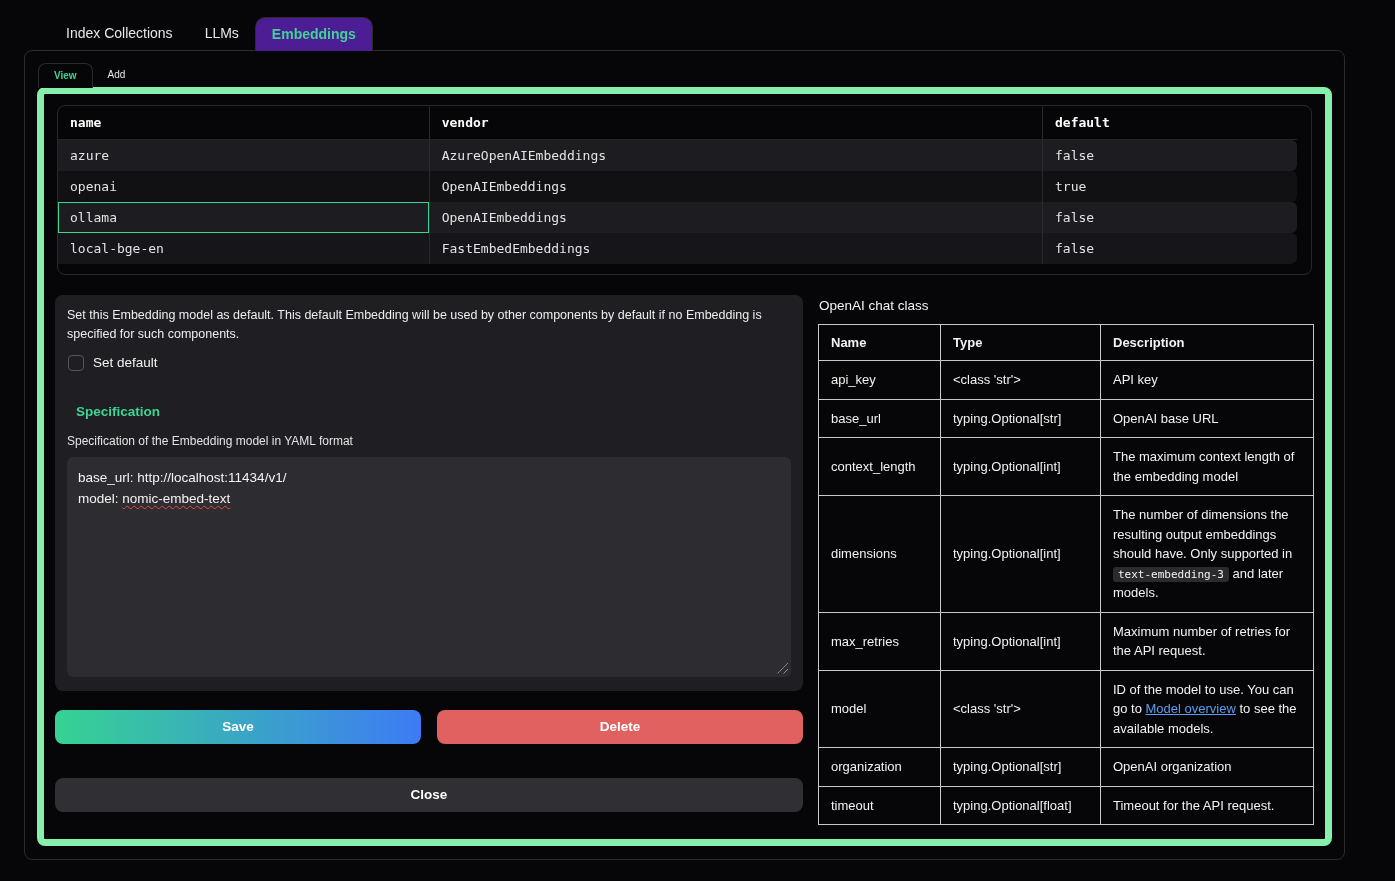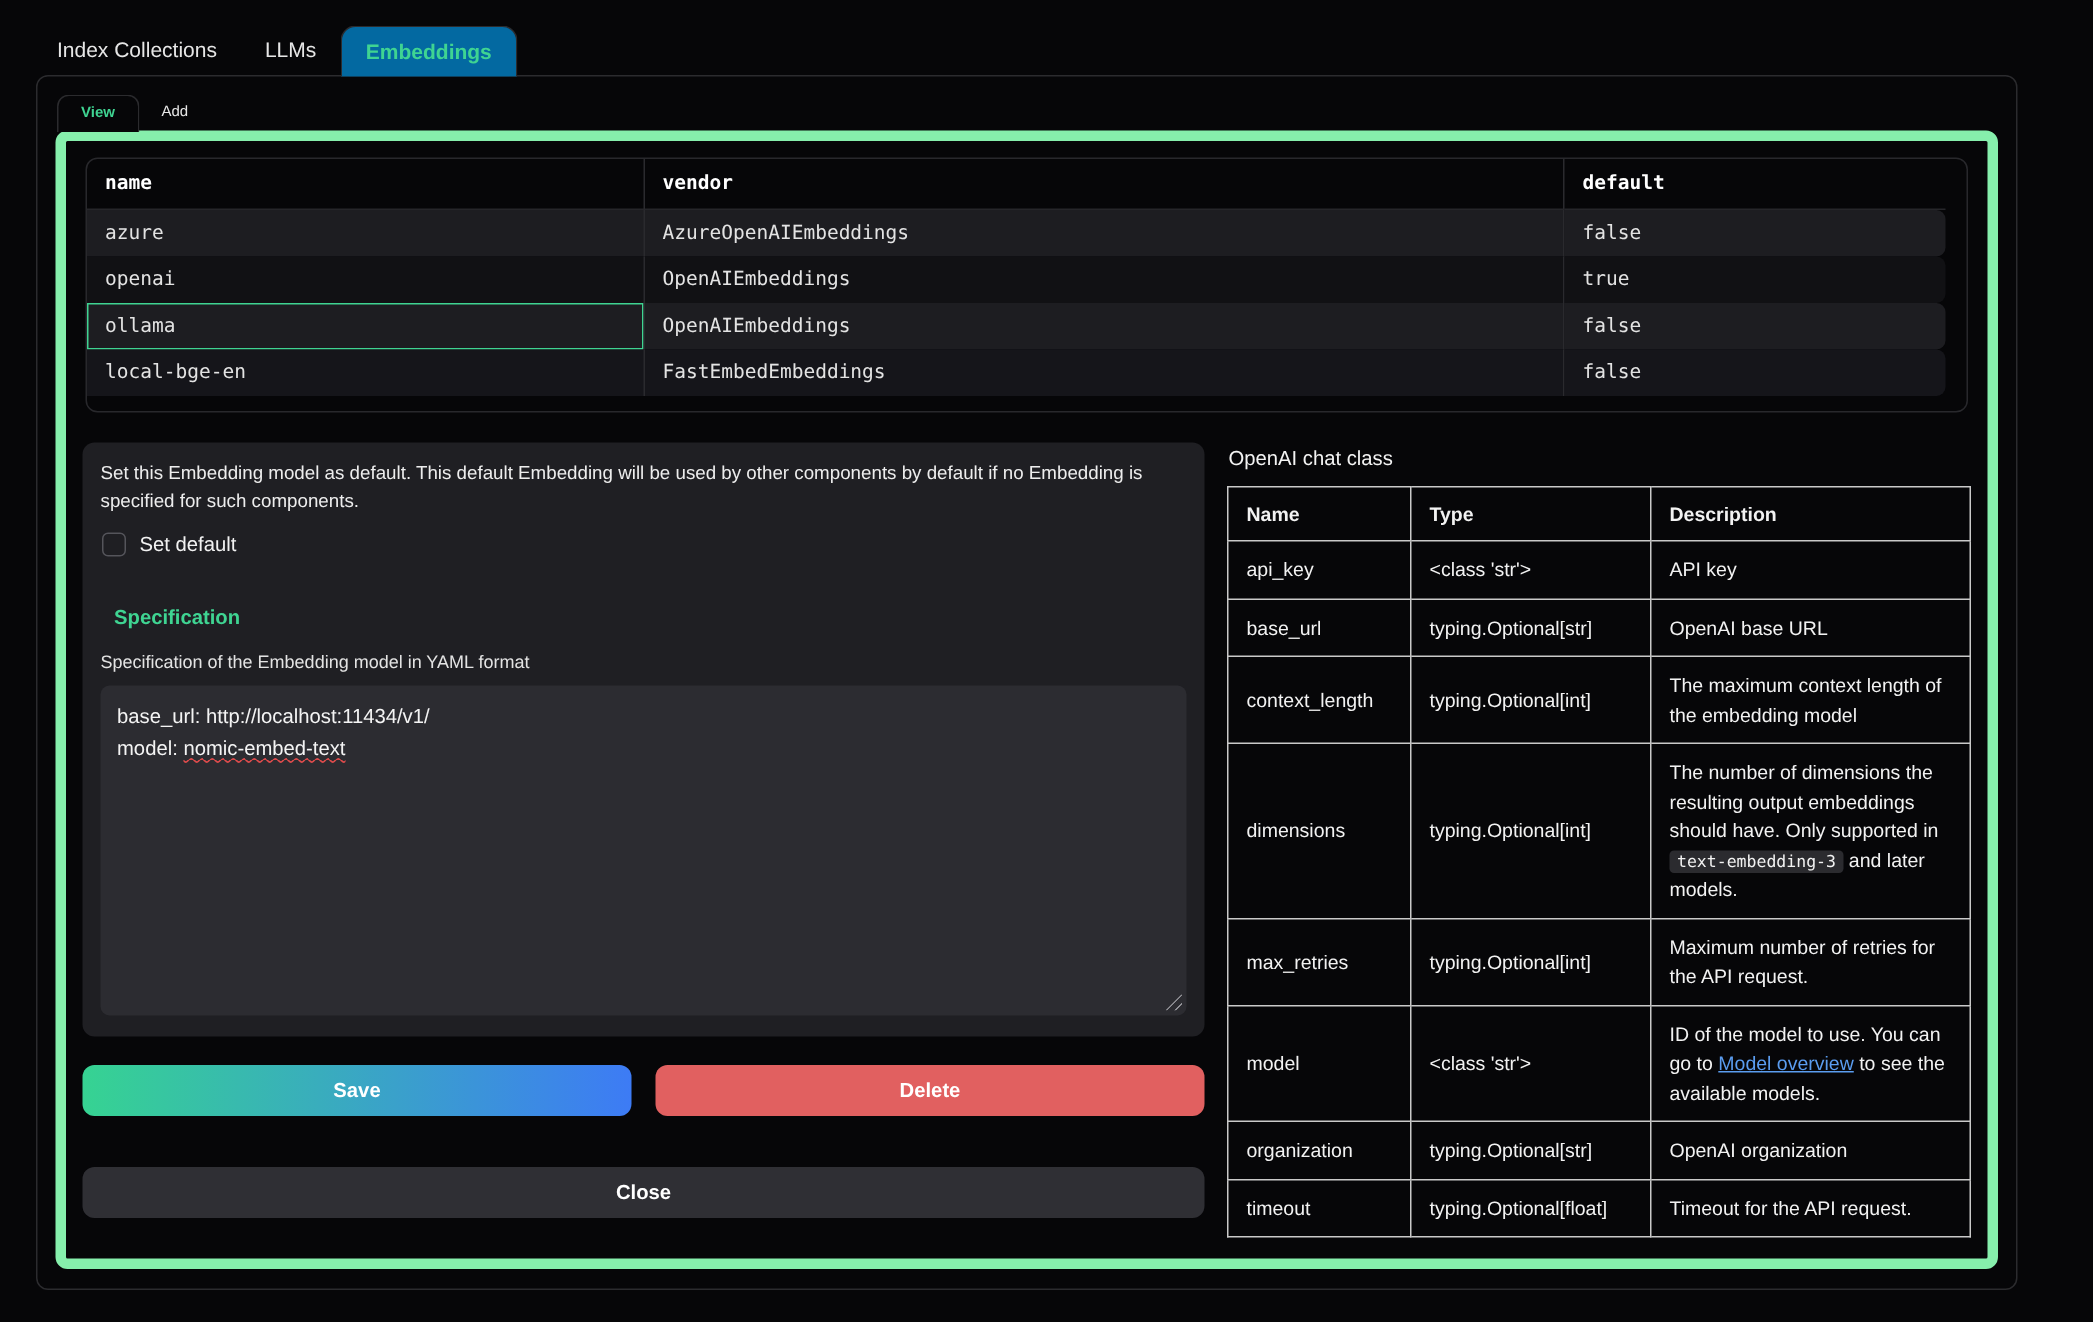--- a/index.html
+++ b/index.html
@@ -3,26 +3,26 @@
 <meta charset="utf-8">
 <style>
   * { box-sizing: border-box; }
   html,body { margin:0; padding:0; }
   body {
     width:1395px; height:881px; overflow:hidden;
     background:#060608; color:#efefef;
     font-family:"Liberation Sans", sans-serif;
   }
   
-  .tabs-row { display:flex; align-items:flex-end; padding:17px 0 0 22px; position:relative; z-index:2; }
+  .tabs-row { display:flex; align-items:flex-end; padding:17px 0 0 22px; position:relative; z-index:2;margin-left:28px; }
   .tab { padding:8px 16px 9px; font-size:14px; color:#e6e6e6; cursor:pointer; white-space:nowrap; }
   .tab.active {
     color:var(--accent-green); font-weight:bold;
     border:1px solid #2b2b2e; border-bottom:none; border-radius:10px 10px 0 0;
-    background:#0369a1; margin-bottom:-1px;
+    background:#4c1d95; margin-bottom:-1px;
   }
   
   .outer-panel { margin:0 50px 0 24px; border:1px solid #2b2b2e; border-radius:8px; padding-bottom:13px; }
   .sub-tabs { display:flex; align-items:flex-end; padding:12px 0 0 13px; position:relative; z-index:2; }
   .sub-tab { padding:6px 15px 7px; font-size:10px; color:#e6e6e6; cursor:pointer; }
   .sub-tab.active {
     color:var(--accent-green); font-weight:bold;
     border:1px solid #2b2b2e; border-bottom:none; border-radius:8px 8px 0 0;
     background:#060608; margin-bottom:-1px;
   }

